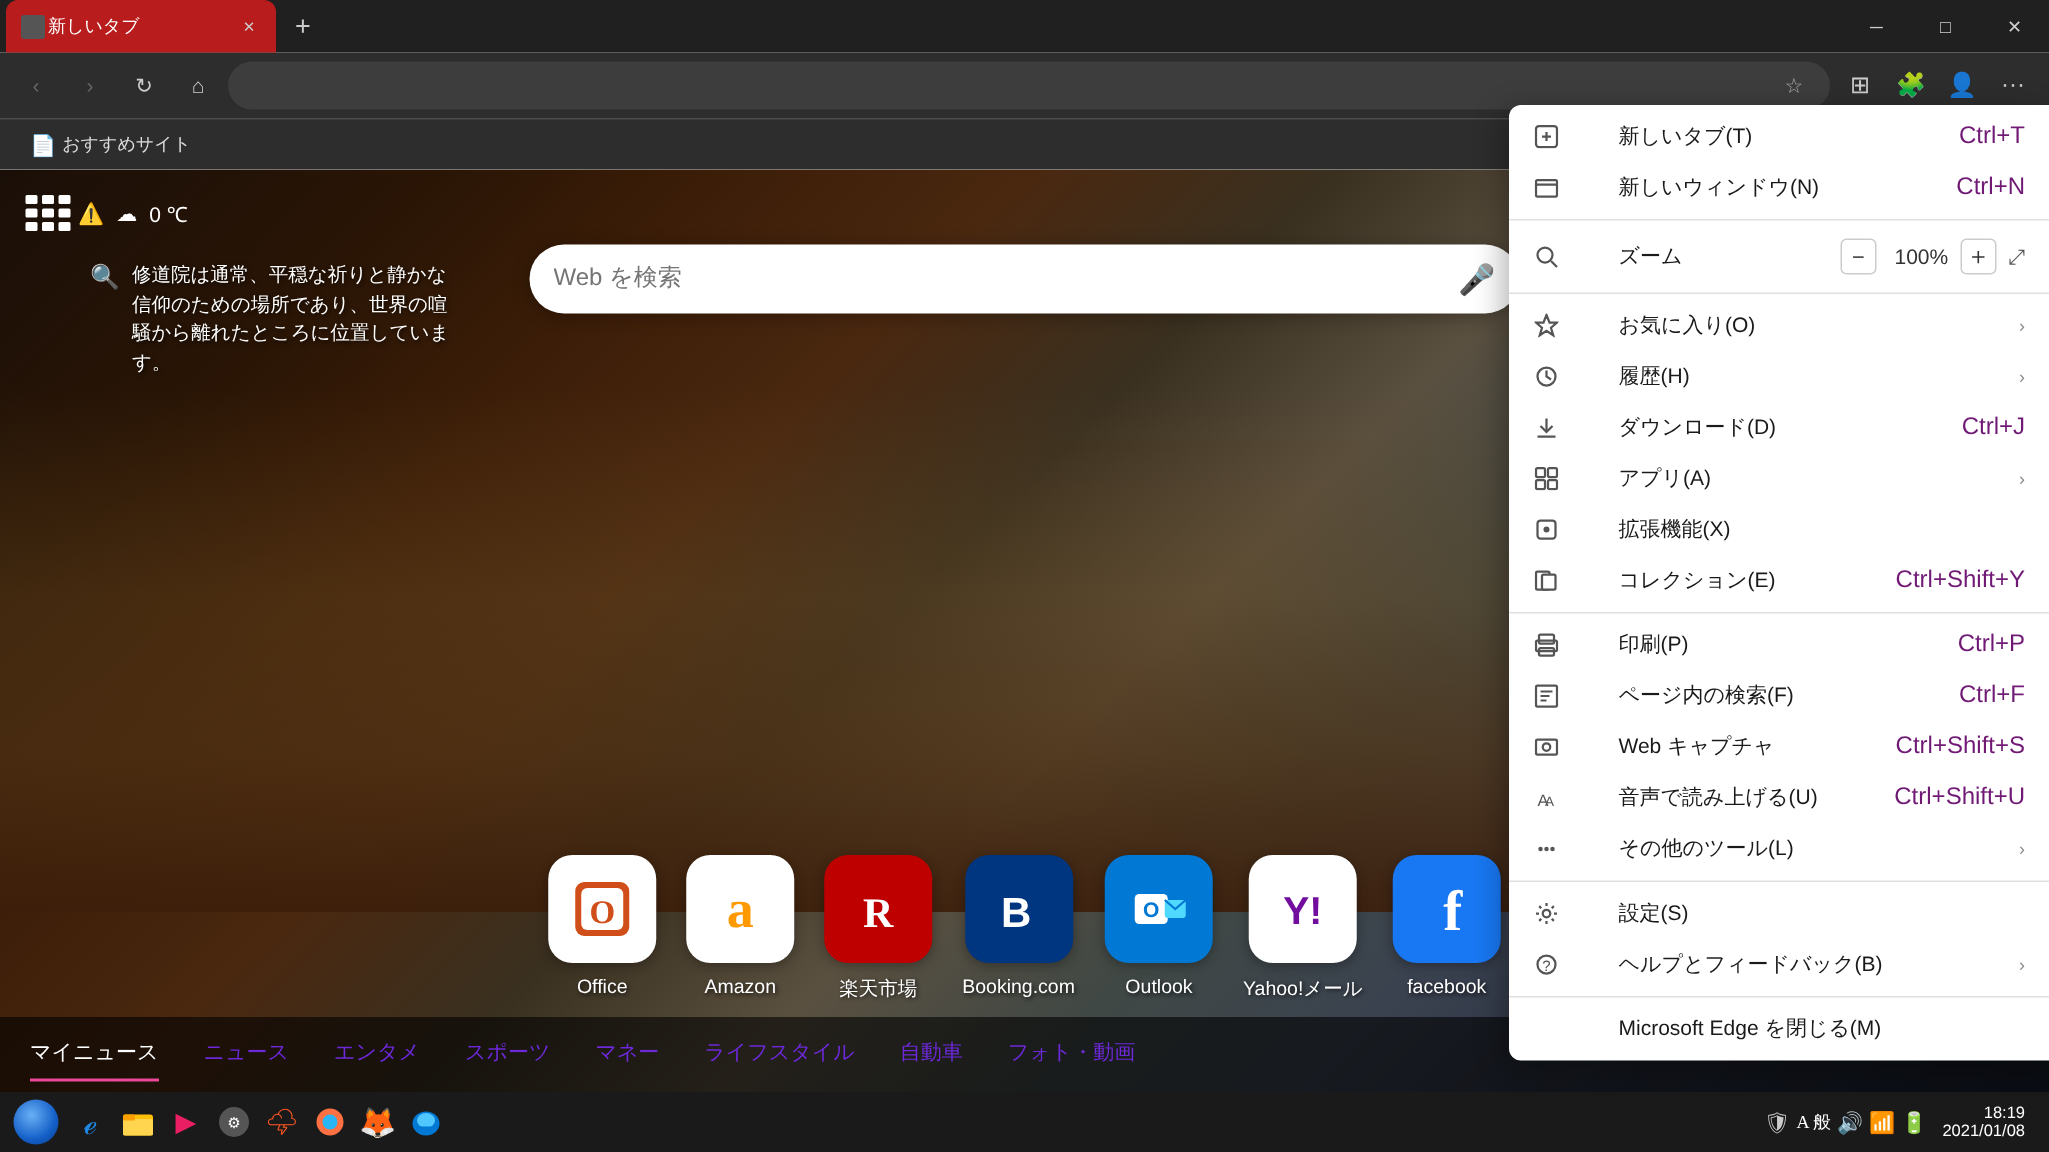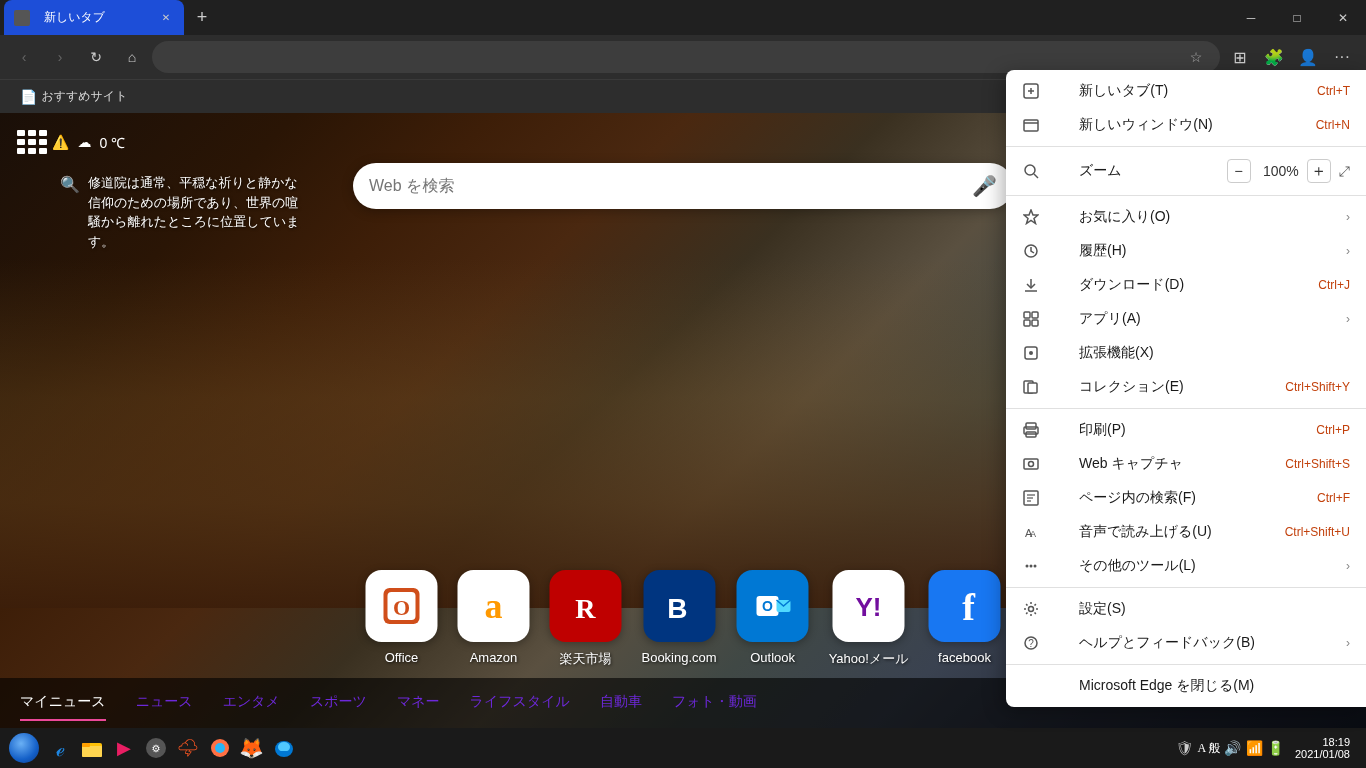--- a/index.html
+++ b/index.html
@@ -9,27 +9,27 @@
     .title-bar {
       height: 35px;
       background: #202020;
       display: flex;
       align-items: center;
       user-select: none;
     }
     .tab {
       display: flex;
       align-items: center;
-      background: #1d4ed8;
+      background: #b91c1c;
       height: 35px;
       padding: 0 10px;
       min-width: 180px;
       color: #fff;
       font-size: 12px;
-      gap: 14px;
+      gap: 2px;
       border-radius: 8px 8px 0 0;
       margin-left: 4px;
     }
     .tab-icon { width: 16px; height: 16px; background: #555; border-radius: 2px; }
     .tab-close {
       margin-left: auto;
       width: 16px; height: 16px;
       display: flex; align-items: center; justify-content: center;
       border-radius: 50%;
       color: #ccc;
@@ -308,21 +308,21 @@
       color: #1a1a1a;
       gap: 12px;
       position: relative;
     }
     .menu-item-icon {
       width: 18px; height: 18px;
       display: flex; align-items: center; justify-content: center;
       font-size: 16px; color: #555; flex-shrink: 0;
     }
     .menu-item-label { flex: 1; margin-left: 27px; }
-    .menu-item-shortcut { color: #c2410c; font-size: 12px; margin-left: auto; }
+    .menu-item-shortcut { color: #701a75; font-size: 16px; margin-left: auto; }
     .menu-item-arrow { color: #888; font-size: 12px; margin-left: 8px; }
     .menu-divider { height: 1px; background: #e0e0e0; margin: 4px 0; }
 
     
     .zoom-control {
       display: flex;
       align-items: center;
       gap: 8px;
       margin-left: auto;
     }
@@ -676,39 +676,39 @@
           <rect x="3" y="10" width="10" height="5" rx="1" fill="none" stroke="#555" stroke-width="1.5"></rect>
         </svg>
     </div>
     <span class="menu-item-label">印刷(P)</span>
     <span class="menu-item-shortcut">Ctrl+P</span>
   </div>
 
   <div class="menu-item">
     <div class="menu-item-icon">
       <svg width="16" height="16" viewBox="0 0 16 16">
-          <rect x="1" y="3" width="14" height="10" rx="1" fill="none" stroke="#555" stroke-width="1.5"></rect>
-          <circle cx="8" cy="8" r="2.5" fill="none" stroke="#555" stroke-width="1.5"></circle>
-        </svg>
-    </div>
-    <span class="menu-item-label">Web キャプチャ</span>
-    <span class="menu-item-shortcut">Ctrl+Shift+S</span>
-  </div>
-
-  <div class="menu-item">
-    <div class="menu-item-icon">
-      <svg width="16" height="16" viewBox="0 0 16 16">
           <rect x="1" y="1" width="14" height="14" rx="1" fill="none" stroke="#555" stroke-width="1.5"></rect>
           <line x1="4" y1="5" x2="12" y2="5" stroke="#555" stroke-width="1.2"></line>
           <line x1="4" y1="8" x2="10" y2="8" stroke="#555" stroke-width="1.2"></line>
           <line x1="4" y1="11" x2="8" y2="11" stroke="#555" stroke-width="1.2"></line>
         </svg>
     </div>
     <span class="menu-item-label">ページ内の検索(F)</span>
     <span class="menu-item-shortcut">Ctrl+F</span>
+  </div>
+
+  <div class="menu-item">
+    <div class="menu-item-icon">
+      <svg width="16" height="16" viewBox="0 0 16 16">
+          <rect x="1" y="3" width="14" height="10" rx="1" fill="none" stroke="#555" stroke-width="1.5"></rect>
+          <circle cx="8" cy="8" r="2.5" fill="none" stroke="#555" stroke-width="1.5"></circle>
+        </svg>
+    </div>
+    <span class="menu-item-label">Web キャプチャ</span>
+    <span class="menu-item-shortcut">Ctrl+Shift+S</span>
   </div>
 
   <div class="menu-item">
     <div class="menu-item-icon">
       <svg width="16" height="16" viewBox="0 0 16 16">
           <text x="2" y="13" font-size="11" fill="#555">A</text>
           <text x="7" y="13" font-size="9" fill="#555">A</text>
         </svg>
     </div>
     <span class="menu-item-label">音声で読み上げる(U)</span>

